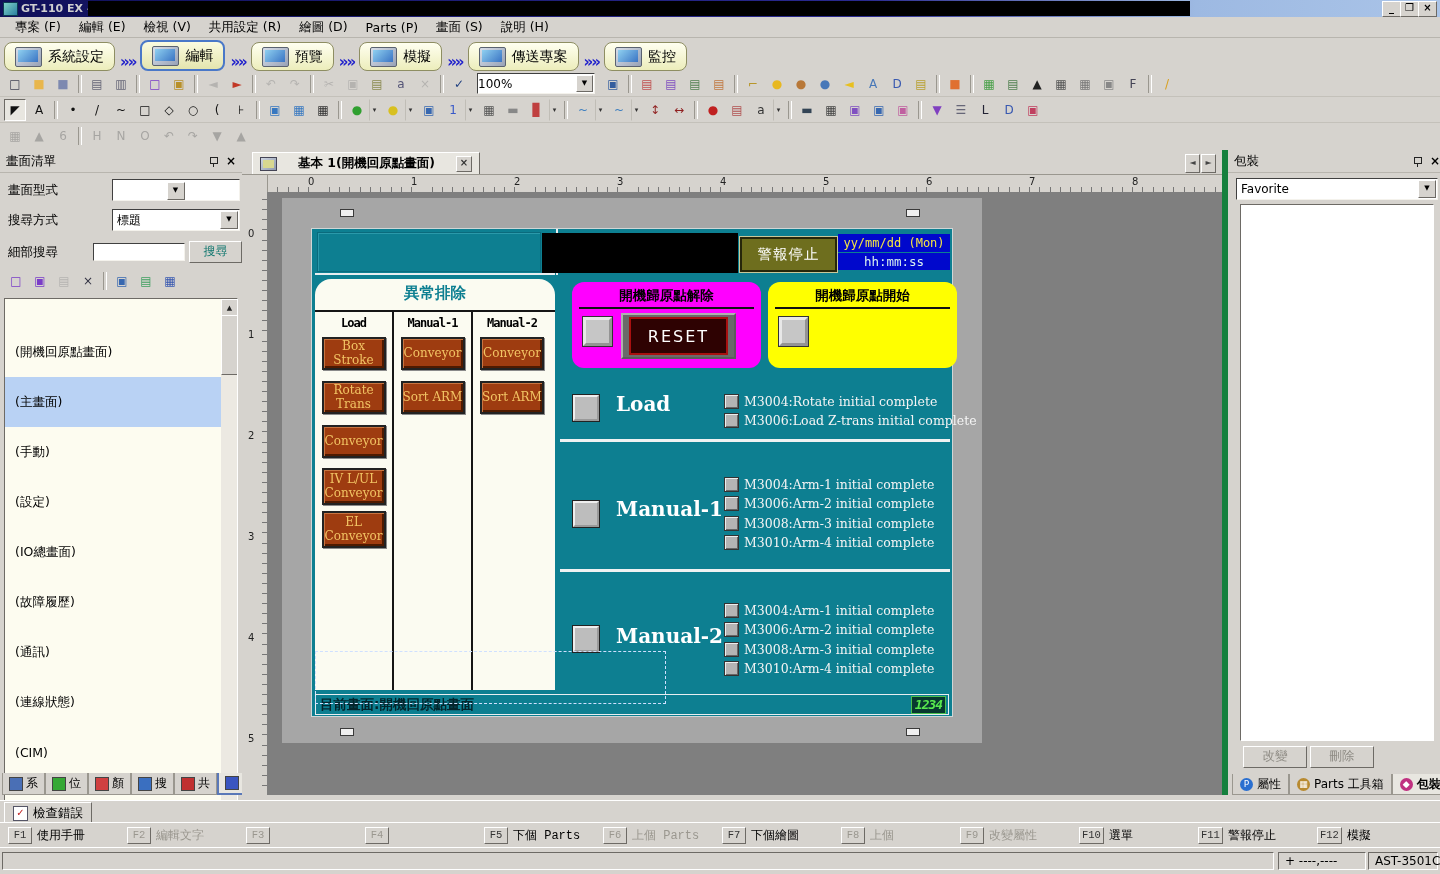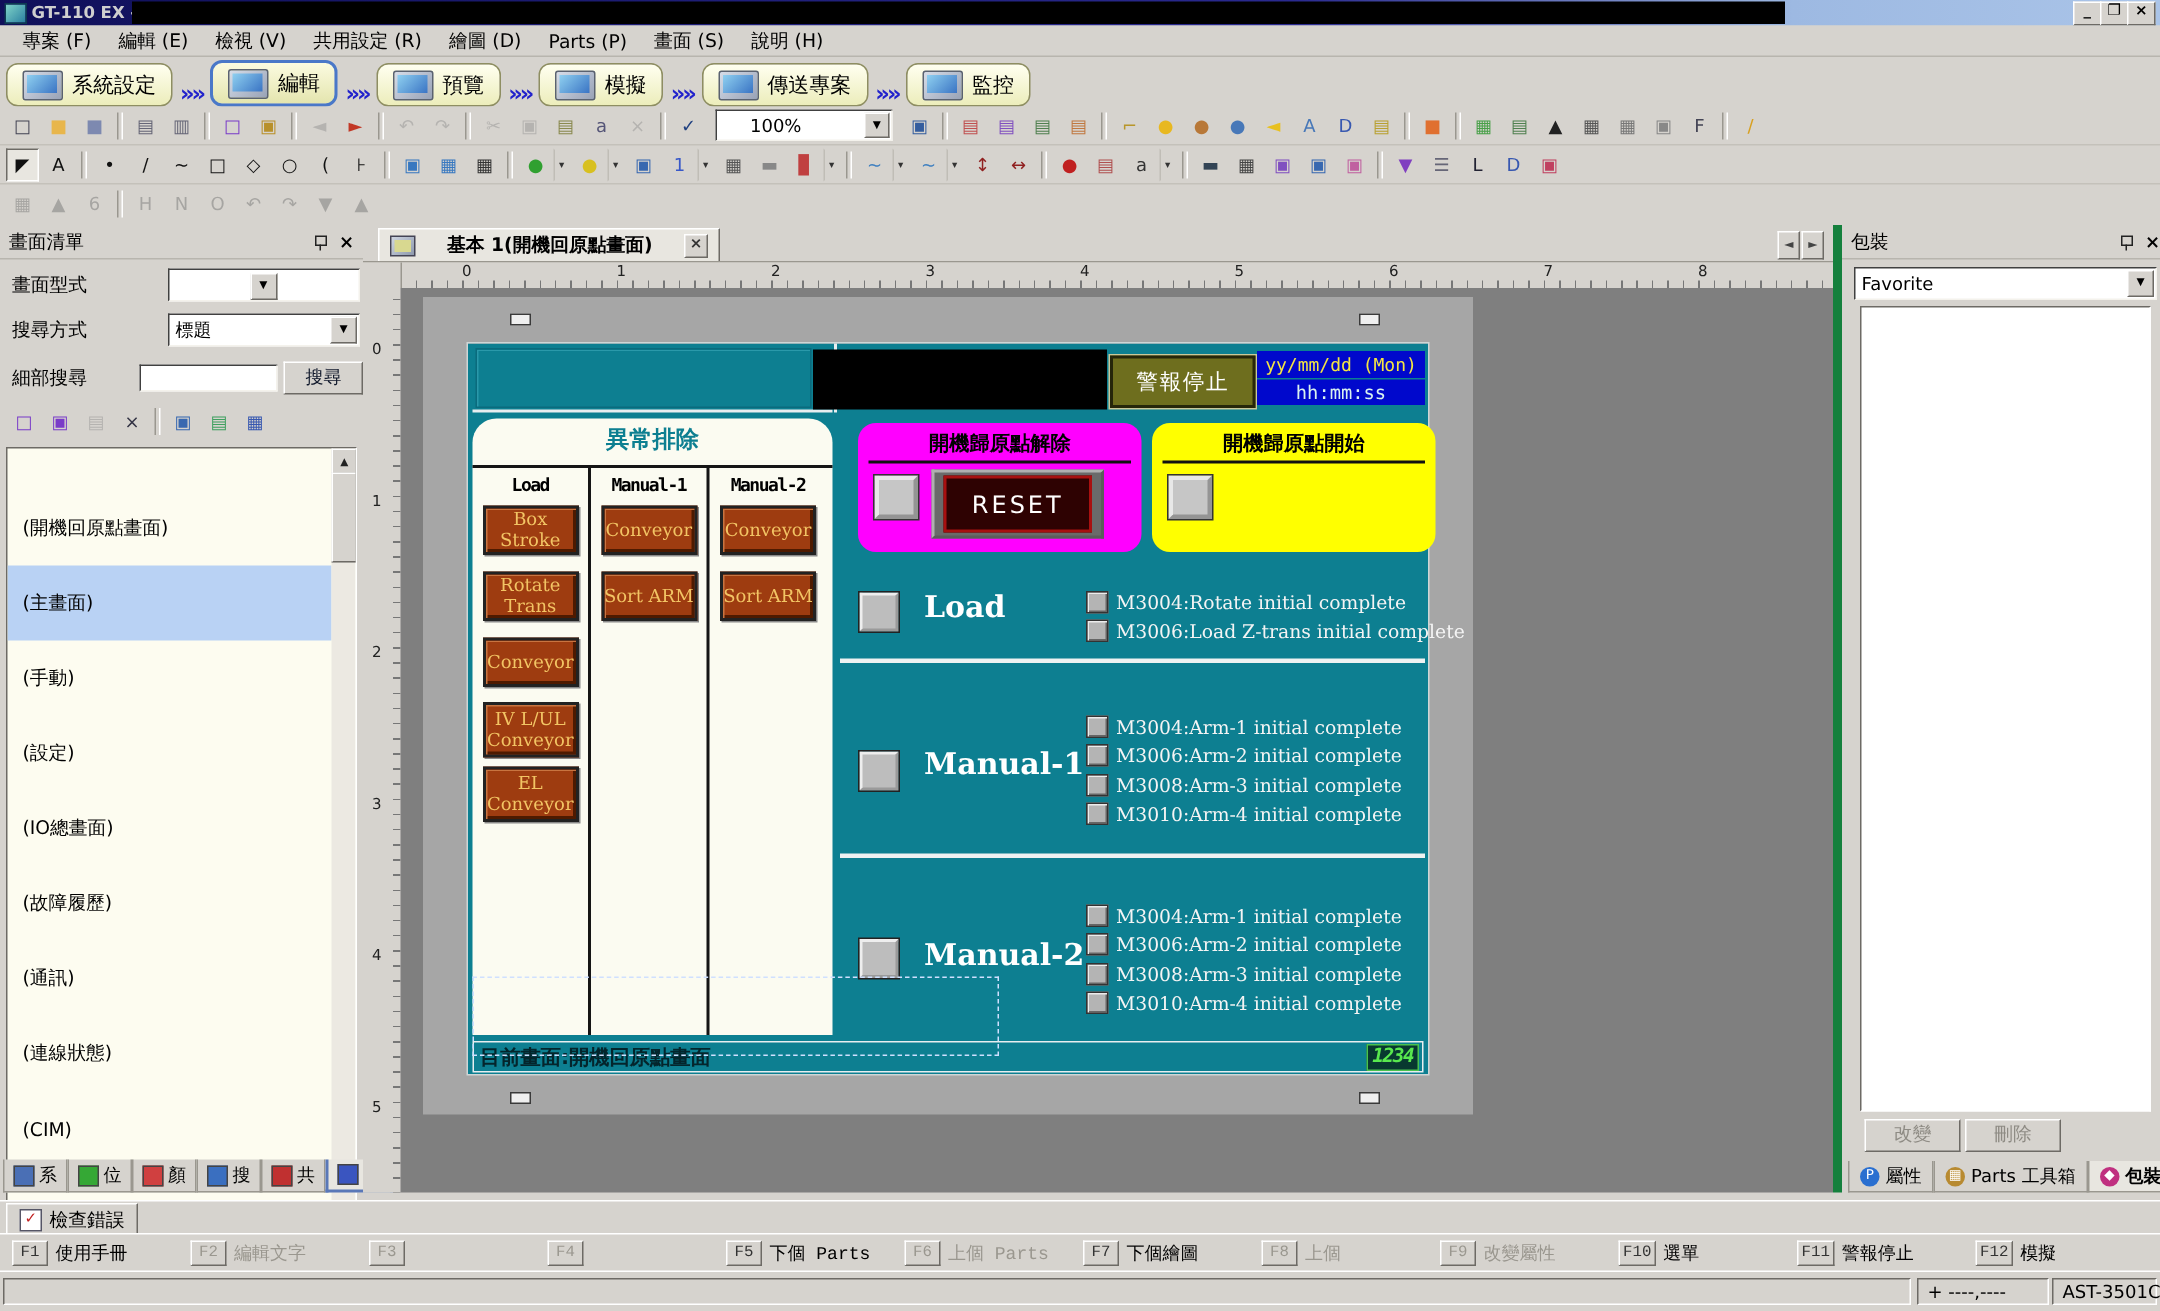--- a/index.html
+++ b/index.html
@@ -29,37 +29,37 @@
   #tb1{top:71px;height:25px;}
   #tb2{top:96px;height:26px;border-top:1px solid #c4c1ba;}
   #tb3{top:122px;height:26px;border-top:1px solid #c4c1ba;}
   .tbtn{width:20px;height:20px;margin:0 1px;display:flex;align-items:center;justify-content:center;flex:none;border:1px solid transparent;}
   .tbtn span{font-size:12px;line-height:1;}
   .tbtn.pressed{border-color:#6d6a65 #ffffff #ffffff #6d6a65;background:#e8e6e0;}
   .tbtn.off{opacity:.42;filter:grayscale(1);}
   .tsep{width:2px;height:18px;margin:0 3px;border-left:1px solid #9a978f;border-right:1px solid #fff;flex:none;}
   .ddbtn{width:9px;height:20px;display:flex;align-items:center;justify-content:center;font-size:7px;color:#333;flex:none;border:1px solid transparent;border-left:1px solid #c0bdb6;margin-right:1px;}
   #zoom-combo{width:116px;height:19px;margin:0 6px;background:#fff;border:1px solid;border-color:#404040 #f4f2ec #f4f2ec #404040;display:flex;align-items:center;flex:none;}
-  #zoom-combo .zv{flex:1;padding-left:22px;font-size:12px;}
+  #zoom-combo .zv{flex:1;padding-left:0;font-size:12px;}
   #zoom-combo .dbtn{width:15px;height:15px;background:#d6d3ce;border:1px solid;border-color:#fff #6d6a65 #6d6a65 #fff;font-size:7px;text-align:center;line-height:14px;margin-right:1px;}
   
   .panel-h{height:22px;display:flex;align-items:center;padding:0 6px;border-bottom:1px solid #b8b5ae;font-size:12.5px;}
   .panel-h .sp{flex:1;}
   .pin{width:9px;height:9px;position:relative;margin-right:8px;}
   .pin::before{content:"";position:absolute;left:1px;top:0;width:6px;height:5px;border:1px solid #222;background:#d6d3ce;}
   .pin::after{content:"";position:absolute;left:4px;top:6px;width:1px;height:4px;background:#222;}
   .xglyph{font-size:12px;font-weight:bold;line-height:1;}
   #leftpanel{left:0;top:150px;width:242px;height:645px;background:#d6d3ce;border-right:1px solid #9a978f;}
   .frow{position:absolute;left:0;width:242px;height:24px;display:flex;align-items:center;}
   .frow .lbl{width:104px;padding-left:8px;font-size:12.5px;}
   .combo{height:20px;background:#fff;border:1px solid;border-color:#404040 #f4f2ec #f4f2ec #404040;display:flex;align-items:center;}
   .combo .val{flex:1;padding-left:4px;font-size:12px;white-space:nowrap;overflow:hidden;}
   .combo .dbtn{width:16px;height:16px;background:#d6d3ce;border:1px solid;border-color:#fff #6d6a65 #6d6a65 #fff;font-size:7px;text-align:center;line-height:15px;margin-right:1px;flex:none;}
   #detail-input{width:84px;height:16px;border:1px solid;border-color:#404040 #f4f2ec #f4f2ec #404040;background:#fff;font-size:12px;padding:0 3px;}
-  #search-btn{width:62px;height:20px;background:#d6d3ce;border:1px solid;border-color:#fff #6d6a65 #6d6a65 #fff;color:#0f172a;text-align:center;line-height:18px;margin-left:4px;font-size:12px;}
+  #search-btn{width:62px;height:20px;background:#d6d3ce;border:1px solid;border-color:#fff #6d6a65 #6d6a65 #fff;color:#0f766e;text-align:center;line-height:18px;margin-left:4px;font-size:12px;}
   #lp-toolbar{position:absolute;left:4px;top:120px;display:flex;align-items:center;}
   #screen-list{position:absolute;left:4px;top:148px;width:234px;height:607px;background:#fdfcf0;border:1px solid;border-color:#6d6a65 #fff #fff #6d6a65;box-sizing:border-box;overflow:hidden;}
   .sitem{height:50px;display:flex;align-items:center;padding-left:10px;font-size:12.5px;}
   .sitem.sel{background:#b9d2f4;}
   .vscroll{position:absolute;right:0;top:0;width:16px;bottom:0;background:#ece9e2;}
   .sb{background:#d6d3ce;border:1px solid;border-color:#fff #6d6a65 #6d6a65 #fff;display:flex;align-items:center;justify-content:center;font-size:7px;color:#222;}
   #lp-tabs{position:absolute;left:2px;top:623px;display:flex;height:22px;}
   .lptab{display:flex;align-items:center;gap:3px;padding:0 6px;border:1px solid #9a978f;border-top:none;font-size:12px;background:#d6d3ce;}
   .lptab.active{background:#e8e6e0;border:2px solid #5a78b8;border-top:none;}
   .lpic{width:12px;height:12px;border:1px solid #444;display:inline-block;}

